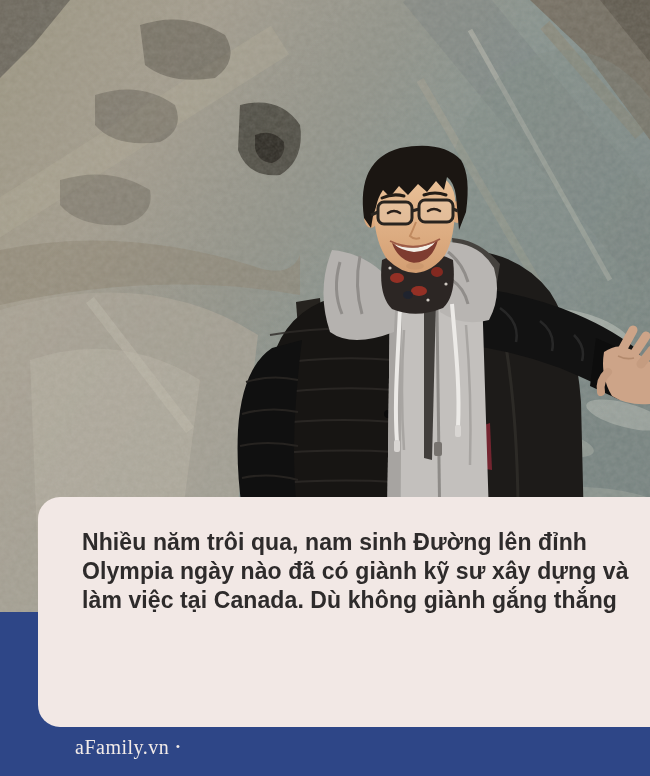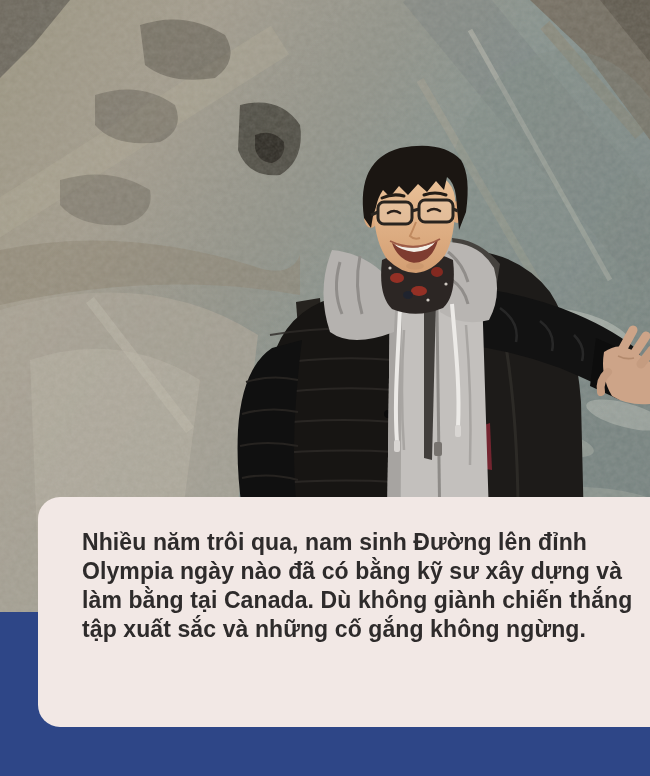--- a/index.html
+++ b/index.html
@@ -209,19 +209,22 @@
           <path d="M394,244 Q415,253 436,241 Q430,251 414,252 Q400,250 394,244 Z" fill="#f3efe6"></path>
           <path d="M390,241 q25,12 50,-2" stroke="#9c5a45" stroke-width="1.8" fill="none"></path>
           <ellipse cx="415" cy="266" rx="9" ry="3.5" fill="#c29067" opacity="0.5"></ellipse>
         </g>
       </g>
     </svg>
   </div>
 
   <div class="caption-box">
     <div class="caption-line">Nhiều năm trôi qua, nam sinh Đường lên đỉnh</div>
-    <div class="caption-line">Olympia ngày nào đã có bằng kỹ sư xây dựng và</div>
-    <div class="caption-line">làm bằng tại Canada. Dù không giành chiến thắng</div>
-    <div class="caption-line">tập xuất sắc và những cố gắng không ngừng.</div>
+    <div class="caption-line">Olympia ngày nào đã có giành kỹ sư xây dựng và</div>
+    <div class="caption-line">làm việc tại Canada. Dù không giành gắng thắng</div>
   </div>
 
+  <div class="footer-bar">
+    <span class="brand">aFamily.vn</span>
+    <span class="dot-sep">•</span>
+  </div>
 
 </div>
 
 </body></html>

